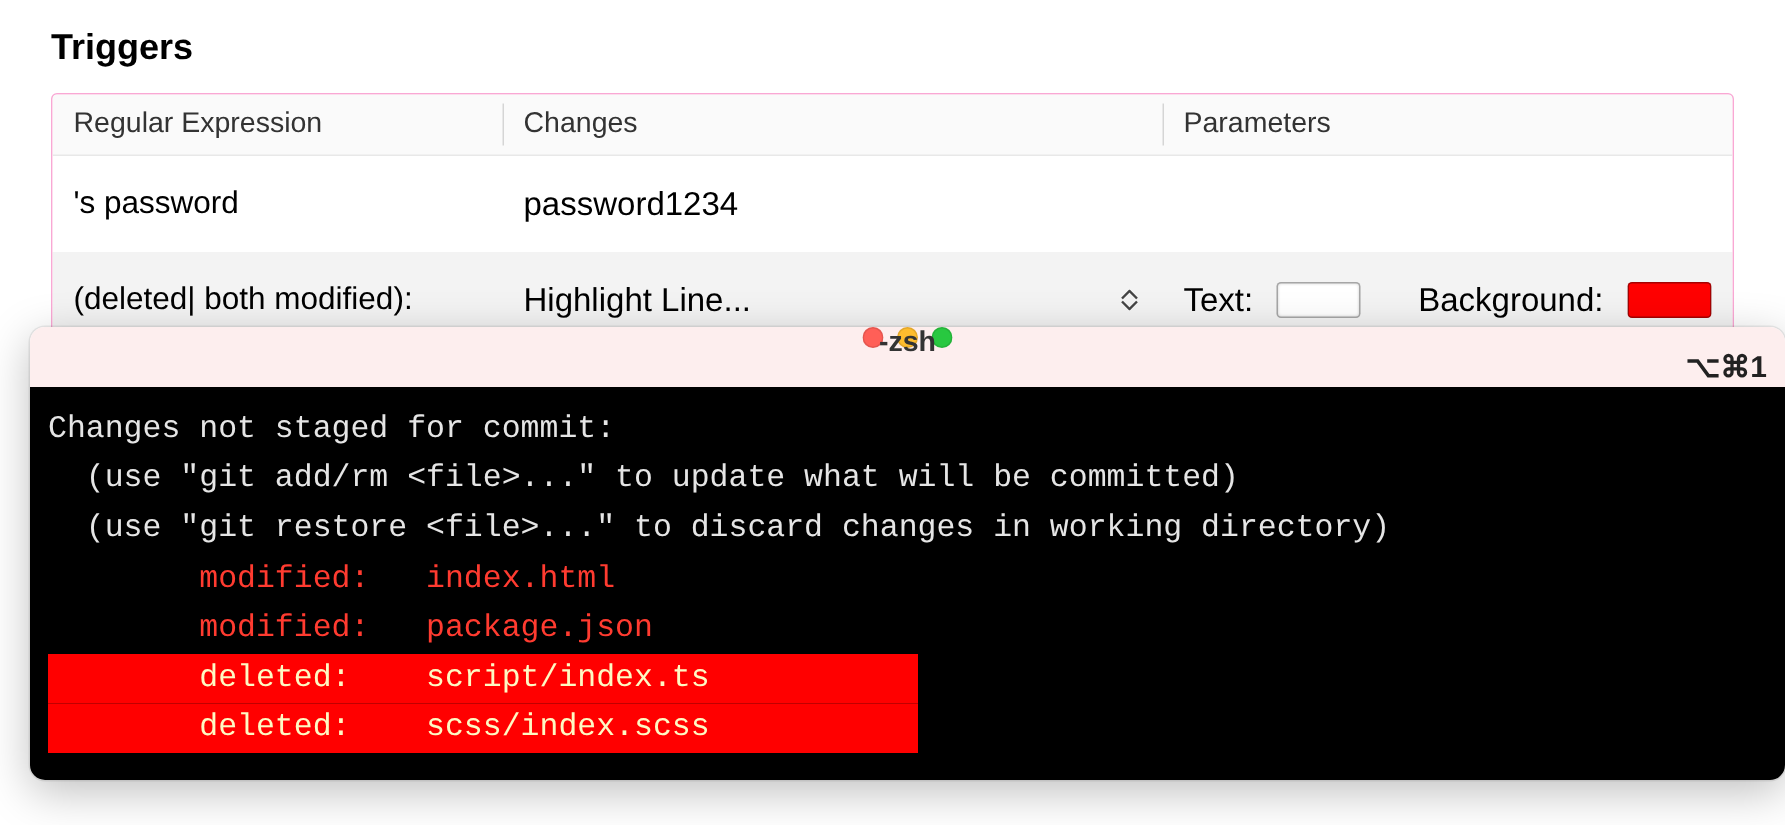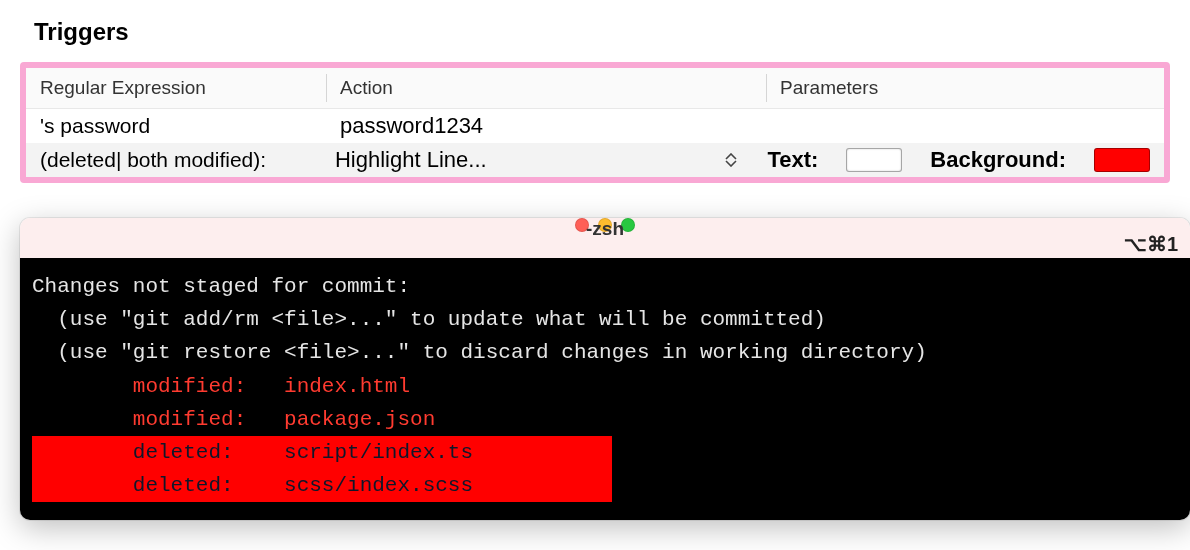--- a/index.html
+++ b/index.html
@@ -13,22 +13,22 @@
       overflow: hidden;
     }
 
     .section-title {
       font-weight: 700;
       font-size: 24px;
       padding: 18px 44px 16px 34px;
     }
 
     .table {
-      margin: 0 20px;
-      border: 6px solid #f9a8d4;
+      margin: 0 34px;
+      border: 1px solid #f9a8d4;
       border-radius: 4px;
       overflow: hidden;
     }
 
     .thead {
       display: flex;
       background: #fafafa;
       border-bottom: 1px solid #e8e8e8;
     }
     .th {
@@ -49,43 +49,42 @@
     .col-action { width: 440px; }
     .col-params { flex: 1; }
 
     .tbody .tr {
       display: flex;
       align-items: center;
     }
     .tbody .tr:nth-child(odd) { background: #ffffff; }
     .tbody .tr:nth-child(even) { background: #f3f3f3; }
     .td {
-      padding: 4px 14px;
+      padding: 19px 14px;
       font-size: 22px;
       display: flex;
       align-items: center;
       gap: 6px;
     }
     .td.col-action { justify-content: space-between; }
     .td.col-regex { font-size: 21px; }
 
     .chev-updown {
       width: 16px; height: 22px;
       display: inline-flex; flex-direction: column; align-items: center; justify-content: center;
       gap: 0px;
       color: #444;
     }
     .chev-updown svg { display:block; }
 
     .params-cell {
       display: flex;
       align-items: center;
-      gap: 28px;
+      gap: 16px;
       flex: 1;
-      font-weight: bold;
     }
     .params-cell .label { font-size: 22px; }
     .color-swatch {
       width: 56px; height: 24px;
       border: 1px solid rgba(0,0,0,0.35);
       border-radius: 3px;
     }
     .swatch-white { background: #fff; box-shadow: inset 0 0 2px rgba(0,0,0,0.2); }
     .swatch-red { background: #ff0000; }
 
@@ -136,31 +135,31 @@
       background: #000;
       color: #e5e5e5;
       font-family: Liberation Mono, monospace;
       font-size: 21px;
       line-height: 1.58;
       padding: 12px 12px 18px 12px;
       white-space: pre;
     }
     .term-line { display: block; }
     .term-red { color: #ff3b30; }
-    .term-highlight { background: #ff0000; color: #0f172a; display: inline-block; text-align: center; }
+    .term-highlight { background: #ff0000; color: #fef9c3; display: inline-block; text-align: center; }
   </style>
 </head>
 <body>
 
 <div class="section-title">Triggers</div>
 
 <div class="table">
   <div class="thead">
     <div class="th col-regex">Regular Expression</div>
-    <div class="th col-action">Action</div>
+    <div class="th col-action">Changes</div>
     <div class="th col-params">Parameters</div>
   </div>
   <div class="tbody">
     <div class="tr">
       <div class="td col-regex">'s password</div>
       <div class="td col-params">
         <span>password1234</span>
       </div>
     </div>
     <div class="tr">

